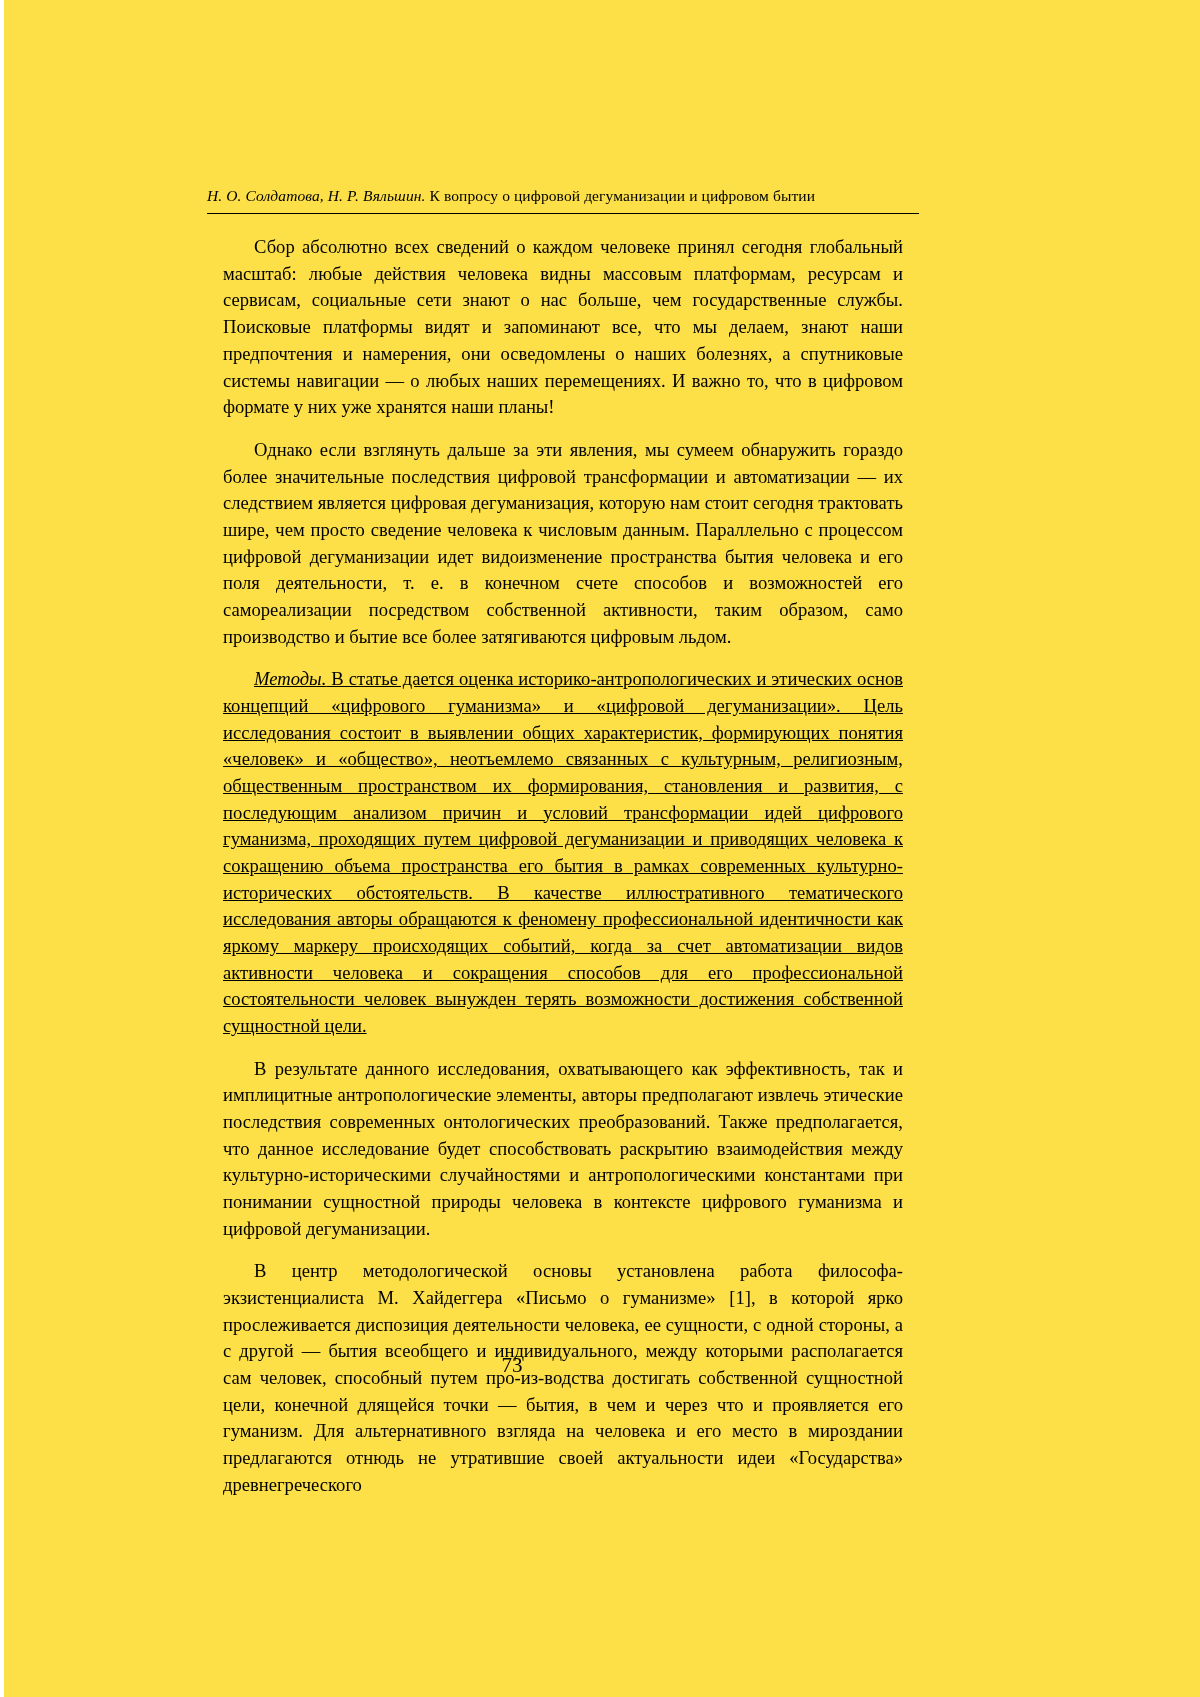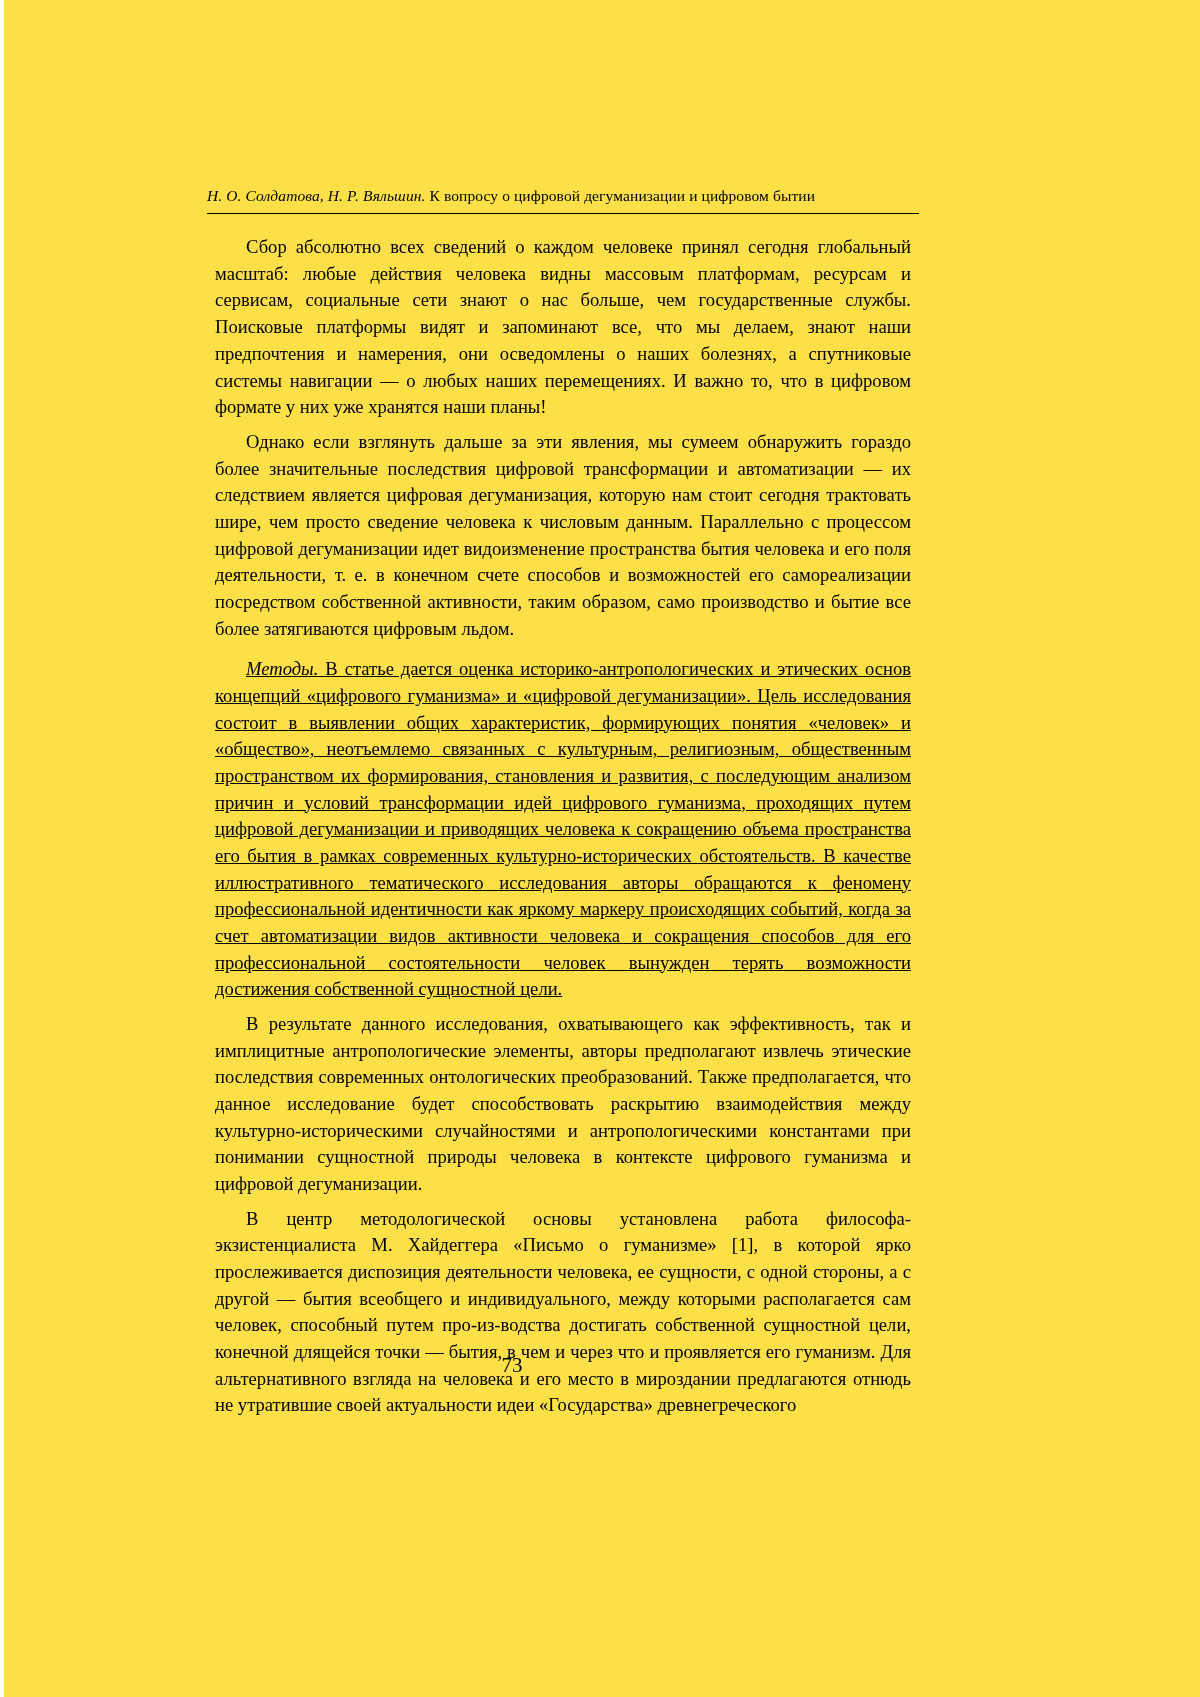--- a/index.html
+++ b/index.html
@@ -46,21 +46,21 @@
   }
   .body-text {
     margin-top: 20px;
     font-size: 18.6px;
     line-height: 1.435;
     text-align: justify;
     text-justify: inter-word;
     hyphens: manual;
   }
   p.para {
-    margin: 8px;
+    margin: 16px;
     text-indent: 31px;
   }
   p.para.spaced-before {
     margin-top: 14px;
     text-decoration: underline;
   }
   .lead-italic {
     font-style: italic;
   }
   .page-number {

